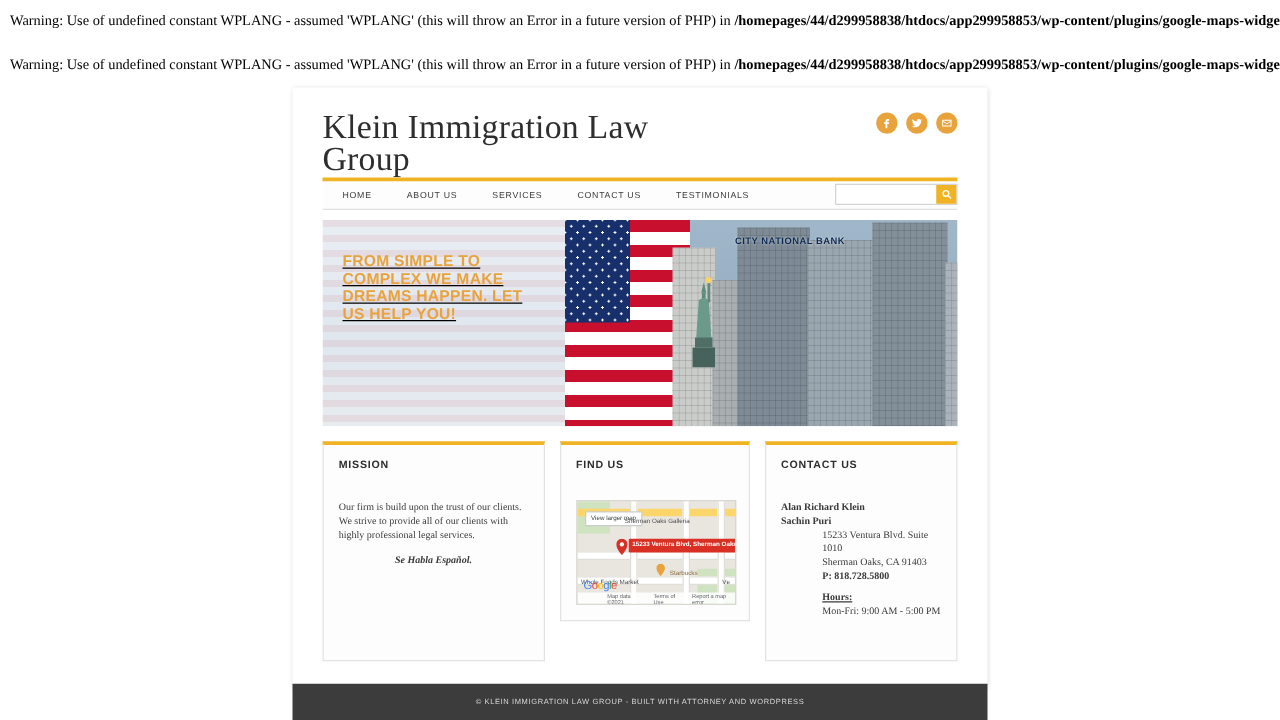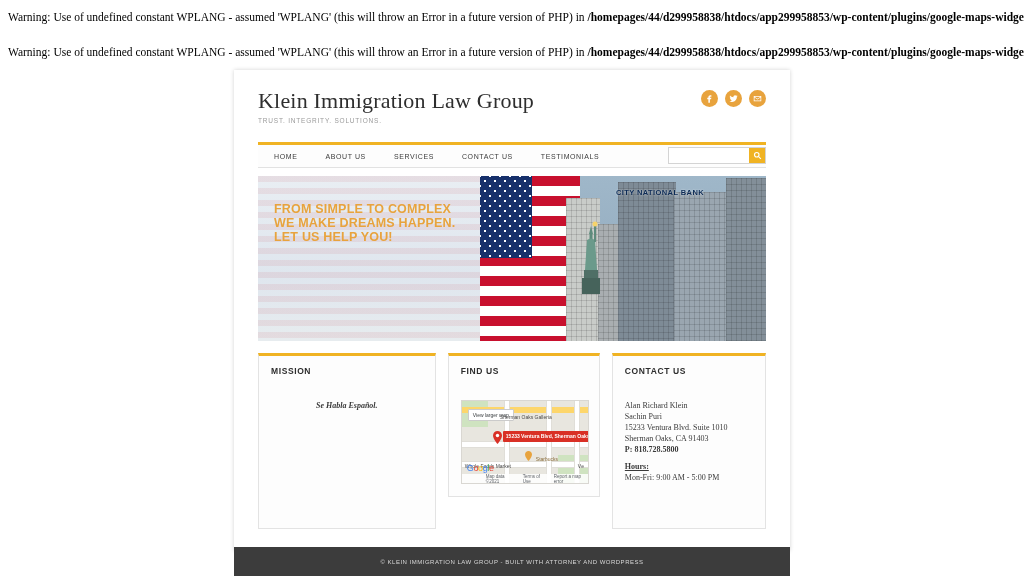--- a/index.html
+++ b/index.html
@@ -42,21 +42,21 @@
 
   
   .site-header {
     padding: 18px 24px 6px 24px;
     position: relative;
     height: 72px;
     box-sizing: border-box;
   }
   .site-title {
     font-family: "Liberation Serif", serif;
-    font-size: 22px;
+    font-size: 27px;
     line-height: 26px;
     color: #2e2e2e;
     font-weight: normal;
     margin: 0;
     width: 300px;
     letter-spacing: 0.2px;
   }
   .site-tagline {
     font-family: "Liberation Sans", sans-serif;
     font-size: 6.5px;
@@ -149,25 +149,26 @@
 
   
   .hero {
     margin: 8px 24px 0 24px;
     height: 165px;
     display: flex;
     position: relative;
     overflow: hidden;
   }
   .hero-left {
-    width: 222px;
+    width: 194px;
     background: linear-gradient(180deg,#e9eef3 0%, #dfe6ee 60%, #e7ecef 100%);
     position: relative;
     padding: 26px 16px 0 16px;
     box-sizing: border-box;
+    text-decoration: underline;
   }
   .hero-left:before {
     content:"";
     position:absolute;
     left:0; top:0; right:0; bottom:0;
     background:
       repeating-linear-gradient(180deg, rgba(190,30,45,0.16) 0 6px, rgba(255,255,255,0.0) 6px 12px);
     opacity: .5;
   }
   .hero-left-inner { position: relative; z-index: 2; }
@@ -274,22 +275,22 @@
     font-family: "Liberation Serif", serif;
     font-size: 8px;
     line-height: 11px;
     color: #3a3a3a;
   }
   .col-body p { margin: 0 0 9px 0; }
   .col-body .bold { font-weight: bold; }
   .col-body .ital-bold { font-weight: bold; font-style: italic; margin-left: 45px; }
 
   
-  .contact-line { font-size: 8px; line-height: 11px; color:#3a3a3a; }
-  .contact-name { font-weight: normal; font-size: 8px; }
+  .contact-line { font-size: 8px; line-height: 11px; color:#3a3a3a;margin-left:33px; }
+  .contact-name { font-weight: bold; font-size: 8px; }
   .contact-underline { text-decoration: underline; font-weight: bold; }
 
   
   .map {
     position: relative;
     width: 128px;
     height: 84px;
     background: #e8e6df;
     overflow: hidden;
     border: 1px solid #d9d7d2;
@@ -470,20 +471,21 @@
         <rect x="4" y="58" width="18" height="16" fill="#46635b"></rect>
       </svg>
     </div>
   </div>
 
   <div class="columns">
 
     <div class="col col-1">
       <div class="col-title">MISSION</div>
       <div class="col-body">
+        <p>Our firm is build upon the trust of our clients. We strive to provide all of our clients with highly professional legal services.</p>
         <p class="ital-bold">Se Habla Español.</p>
       </div>
     </div>
 
     <div class="col col-2">
       <div class="col-title">FIND US</div>
       <div class="map">
         <div class="map-green" style="left:0;top:0;width:26px;height:26px;"></div>
         <div class="map-green" style="left:96px;top:54px;width:32px;height:30px;"></div>
         <div class="map-hwy" style="top:6px;"></div>

